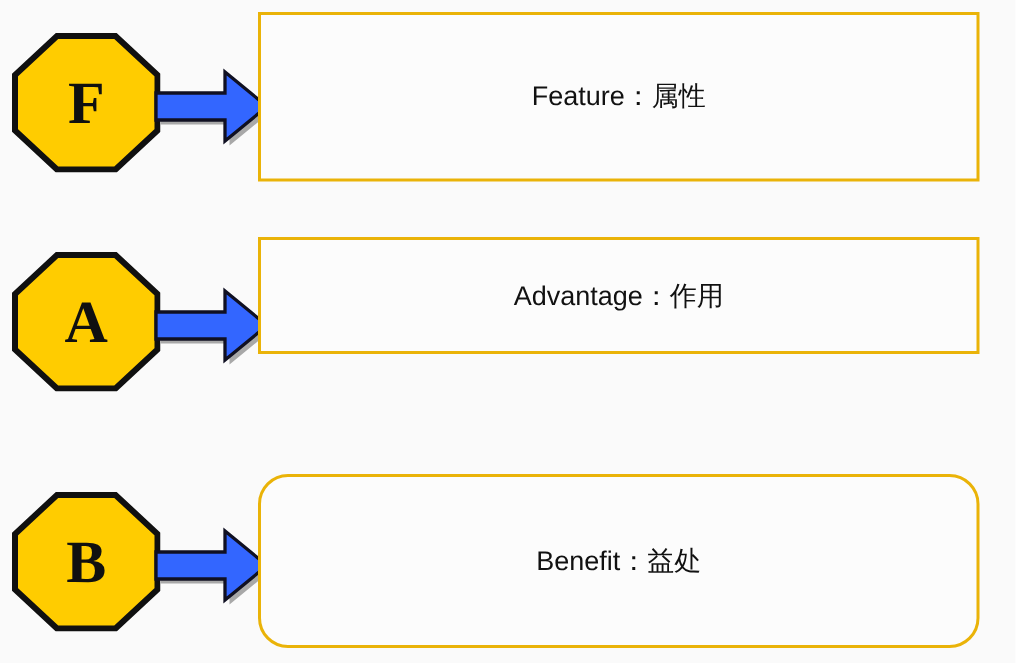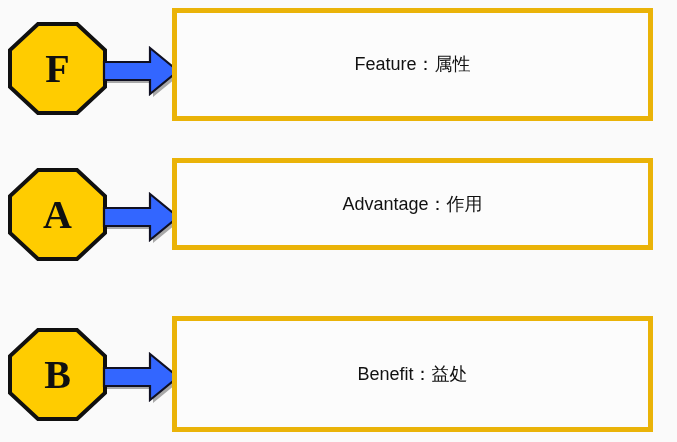--- a/index.html
+++ b/index.html
@@ -74,30 +74,30 @@
   .fab-row.r2 .arrow { top: 33px; }
   .arrow svg { display: block; }
 
   
   .textbox {
     position: absolute;
     left: 172px;
     top: 0;
     width: 481px;
     box-sizing: border-box;
-    border: 5px solid #eab308;
+    border: 2px solid #eab308;
     background: #fcfcfc;
     display: flex;
     flex-direction: column;
     align-items: center;
     justify-content: center;
   }
   .fab-row.r0 .textbox { height: 113px; }
-  .fab-row.r1 .textbox { height: 92px; }
-  .fab-row.r2 .textbox { height: 116px; }
+  .fab-row.r1 .textbox { height: 78px; }
+  .fab-row.r2 .textbox { height: 116px; border-radius: 20px; }
 
   .line-title {
     font-family: "Liberation Sans", "DejaVu Sans", sans-serif;
     font-size: 18px;
     font-weight: 400;
     color: #111111;
     line-height: 1.5;
     white-space: nowrap;
     text-align: center;
   }

